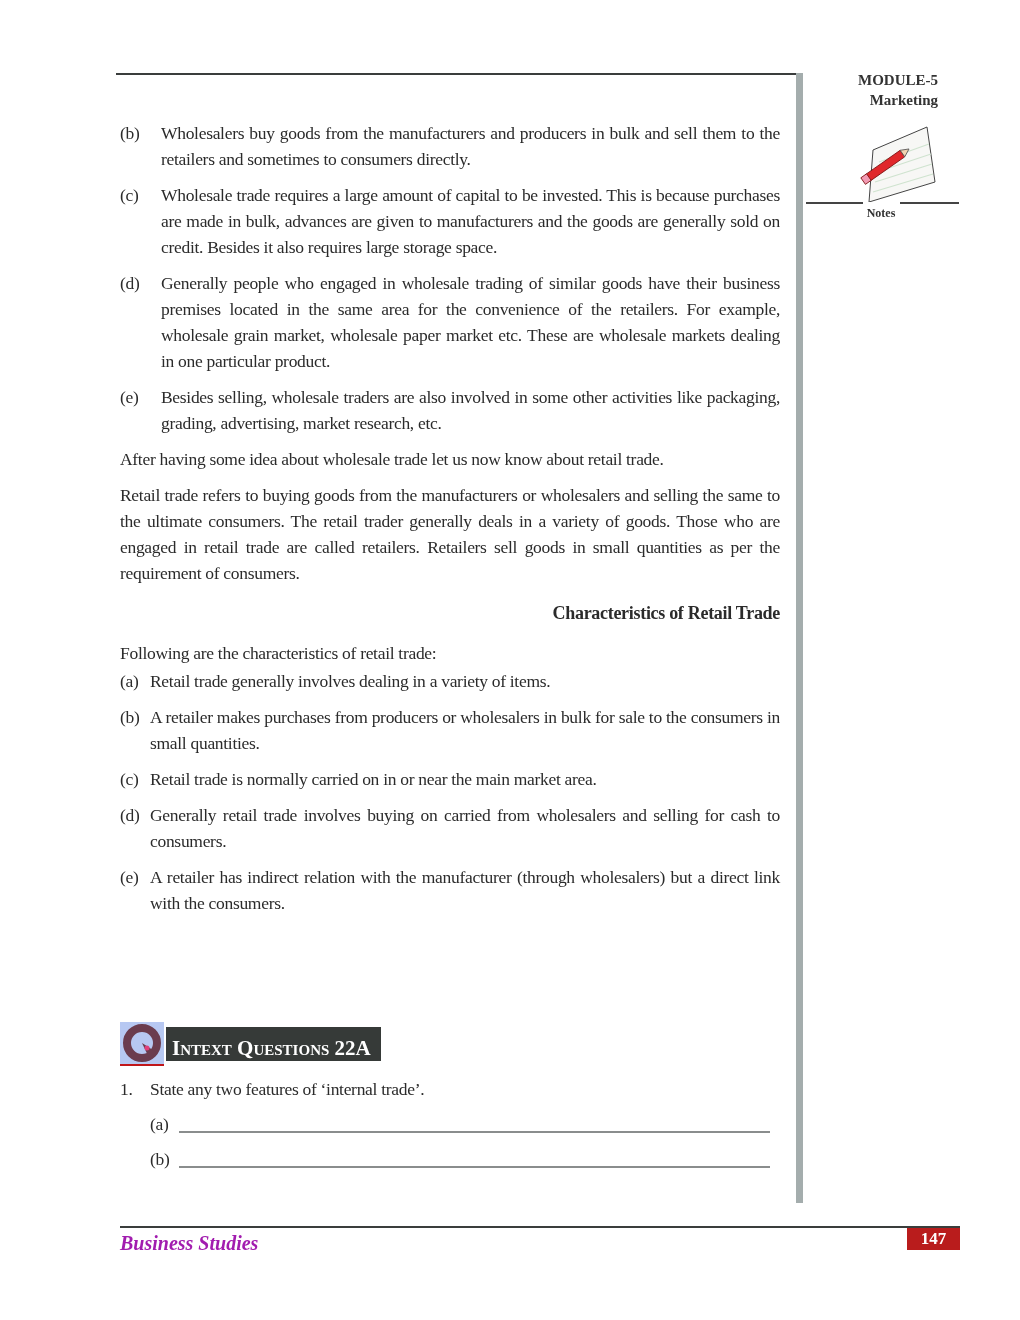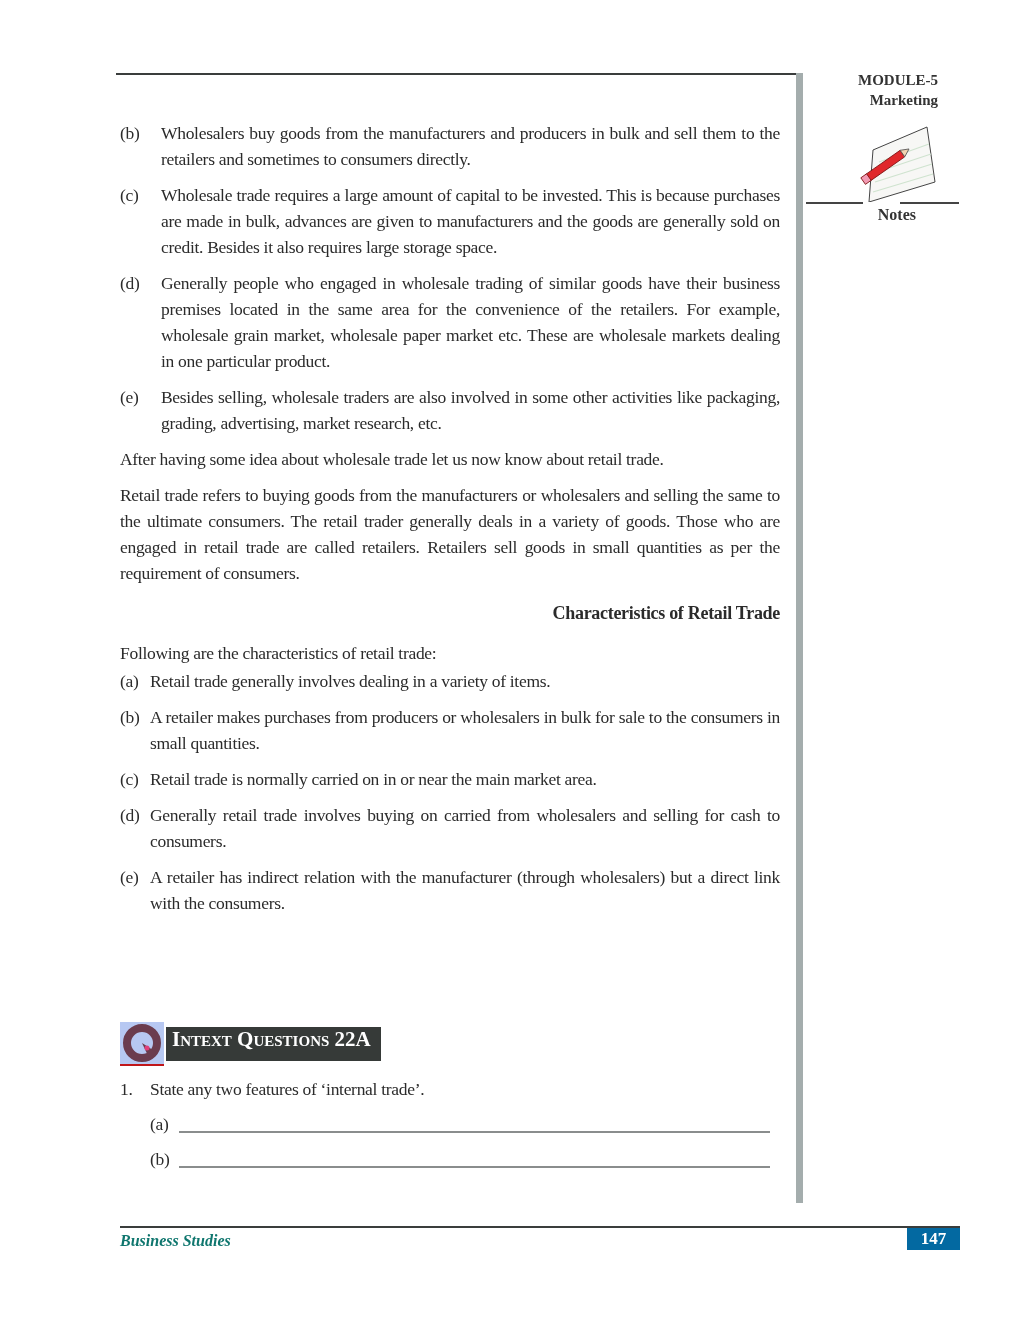--- a/index.html
+++ b/index.html
@@ -5,45 +5,45 @@
   html, body { margin: 0; padding: 0; background: #ffffff; }
   body { width: 1020px; height: 1320px; position: relative; overflow: hidden;
          font-family: "Liberation Serif", "DejaVu Serif", serif; color: #2b2b2b; }
   .top-rule { position: absolute; left: 116px; top: 73px; width: 684px; height: 2px; background: #3a3d3c; }
   .side-bar { position: absolute; left: 796px; top: 73px; width: 7px; height: 1130px; background: #a4adad; }
   .module { position: absolute; left: 826px; top: 70px; width: 112px; text-align: right;
             font-weight: bold; font-size: 15px; line-height: 20px; color: #333; }
   .notes-icon { position: absolute; left: 855px; top: 122px; width: 85px; height: 80px; }
   .notes-line-l { position: absolute; left: 806px; top: 202px; width: 57px; height: 2px; background: #444; }
   .notes-line-r { position: absolute; left: 900px; top: 202px; width: 59px; height: 2px; background: #444; }
-  .notes-label { position: absolute; left: 846px; top: 206px; width: 70px; text-align: right;
-                 font-weight: bold; font-size: 16px; color: #333; }
+  .notes-label { position: absolute; left: 846px; top: 206px; width: 70px; text-align: center;
+                 font-weight: bold; font-size: 12px; color: #333; }
   .content { position: absolute; left: 120px; top: 120px; width: 660px; font-size: 17.5px; line-height: 26px; letter-spacing: -0.3px; }
   .item { display: flex; margin-bottom: 10px; }
   .item .lbl { width: 41px; flex: none; }
   .item .txt { flex: 1; text-align: justify; }
   .item2 .lbl { width: 30px; }
   .para { margin: 0 0 10px 0; text-align: justify; }
   .heading { font-weight: bold; font-size: 21px; margin: 30px 0 20px 0; letter-spacing: 0; }
   .heading .sc { font-variant: small-caps; }
   .subhead { font-weight: bold; font-size: 18px; margin: 14px 0 14px 0; text-align: right; }
   .intext { position: absolute; left: 120px; top: 1021px; height: 46px; display: flex; align-items: center; }
   .q-icon { width: 44px; height: 44px; position: relative; }
   .intext-title { margin-left: 2px; background: #363a38; color: #fff; height: 34px; padding: 0 10px 0 6px;
-                  display: flex; align-items: flex-start; font-weight: bold; font-size: 21px; letter-spacing: 0; }
+                  display: flex; align-items: flex-end; font-weight: bold; font-size: 21px; letter-spacing: 0; }
   .intext-title .sc { font-variant: small-caps; }
   .questions { position: absolute; left: 120px; top: 1076px; width: 660px; font-size: 17.5px; line-height: 26px; letter-spacing: -0.3px; }
   .q1 { display: flex; }
   .q1 .num { width: 30px; }
   .ans { display: flex; align-items: flex-end; margin-left: 30px; margin-top: 9px; }
   .ans .lbl { width: 29px; }
   .ans .line { width: 591px; border-bottom: 2px solid #8a8d8d; height: 18px; margin-bottom: 4px; }
   .bottom-rule { position: absolute; left: 120px; top: 1226px; width: 840px; height: 2px; background: #3a3d3c; }
-  .footer-title { position: absolute; left: 120px; top: 1232px; font-style: italic; font-weight: bold; font-size: 16px; color: #0f766e; }
-  .page-num { position: absolute; left: 907px; top: 1228px; width: 53px; height: 22px; background: #0369a1; color: #fff;
+  .footer-title { position: absolute; left: 120px; top: 1232px; font-style: italic; font-weight: bold; font-size: 20px; color: #a21caf; }
+  .page-num { position: absolute; left: 907px; top: 1228px; width: 53px; height: 22px; background: #b91c1c; color: #fff;
               font-weight: bold; font-size: 17px; text-align: center; line-height: 22px; }
 </style>
 </head>
 <body>
 
 <div class="top-rule"></div>
 <div class="side-bar"></div>
 
 <div class="module">
   <div>MODULE-5</div>

